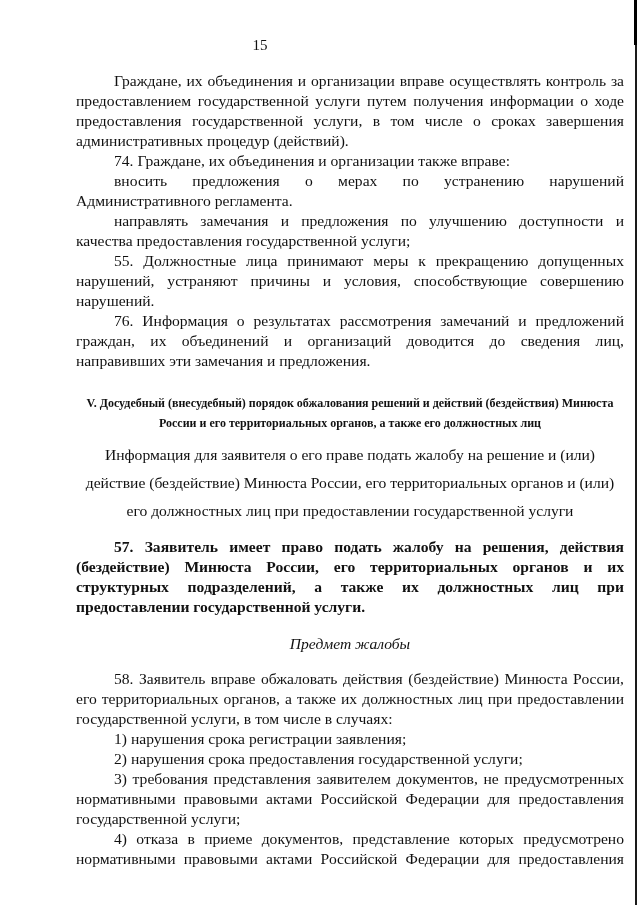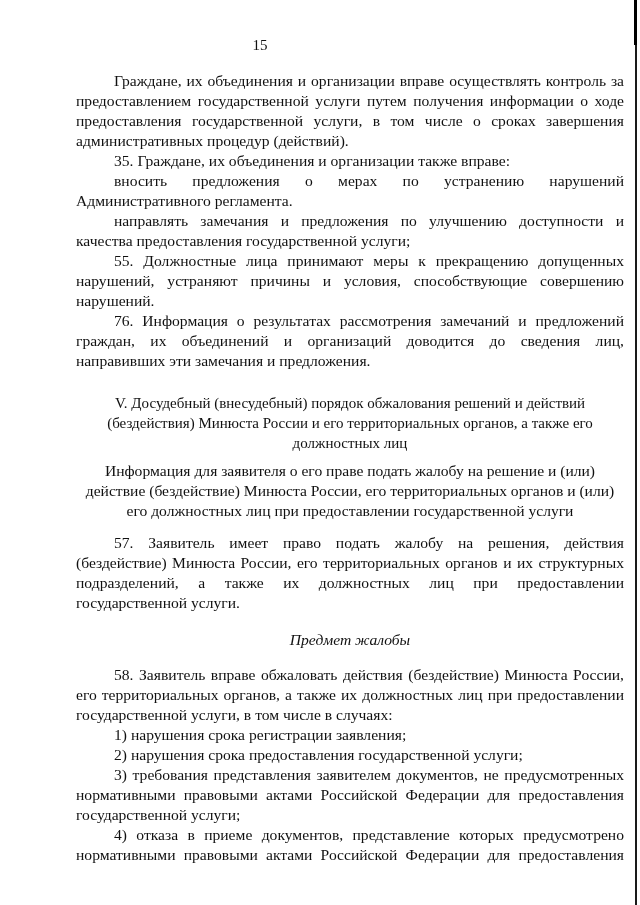--- a/index.html
+++ b/index.html
@@ -19,42 +19,42 @@
     font-size: 15px; line-height: 18px;
   }
   .content {
     position: absolute; left: 76px; top: 71px; width: 548px;
     font-size: 15.6px; line-height: 20px;
   }
   p {
     margin: 0; text-align: justify; text-indent: 38px;
   }
   .heading-bold {
-    font-weight: normal; text-align: center; text-indent: 0;
-    margin-top: 22px; font-size: 15px; line-height: 20px;
+    font-weight: bold; text-align: center; text-indent: 0;
+    margin-top: 22px; font-size: 12px; line-height: 20px;
   }
   .heading-plain {
-    text-align: center; text-indent: 0; margin-top: 8px; line-height: 20px;
+    text-align: center; text-indent: 0; margin-top: 8px; line-height: 28px;
   }
   .heading-subject {
     text-align: center; text-indent: 0; margin-top: 17px; margin-bottom: 15px; font-style: italic;
   }
-  .gap-12 { margin-top: 12px; }
+  .gap-12 { margin-top: 12px; font-weight: bold; }
 </style>
 </head>
 <body>
 
 <div class="right-border"></div>
 <div class="right-border-top"></div>
 
 <div class="page-number">15</div>
 
 <div class="content">
   <p>Граждане, их объединения и организации вправе осуществлять контроль за предоставлением государственной услуги путем получения информации о ходе предоставления государственной услуги, в том числе о сроках завершения административных процедур (действий).</p>
-  <p>35. Граждане, их объединения и организации также вправе:</p>
+  <p>74. Граждане, их объединения и организации также вправе:</p>
   <p>вносить предложения о мерах по устранению нарушений Административного регламента.</p>
   <p>направлять замечания и предложения по улучшению доступности и качества предоставления государственной услуги;</p>
   <p>55. Должностные лица принимают меры к прекращению допущенных нарушений, устраняют причины и условия, способствующие совершению нарушений.</p>
   <p>76. Информация о результатах рассмотрения замечаний и предложений граждан, их объединений и организаций доводится до сведения лиц, направивших эти замечания и предложения.</p>
 
   <p class="heading-bold">V. Досудебный (внесудебный) порядок обжалования решений и действий (бездействия) Минюста России и его территориальных органов, а также его должностных лиц</p>
   <p class="heading-plain">Информация для заявителя о его праве подать жалобу на решение и (или) действие (бездействие) Минюста России, его территориальных органов и (или) его должностных лиц при предоставлении государственной услуги</p>
 
   <p class="gap-12">57. Заявитель имеет право подать жалобу на решения, действия (бездействие) Минюста России, его территориальных органов и их структурных подразделений, а также их должностных лиц при предоставлении государственной услуги.</p>
 

